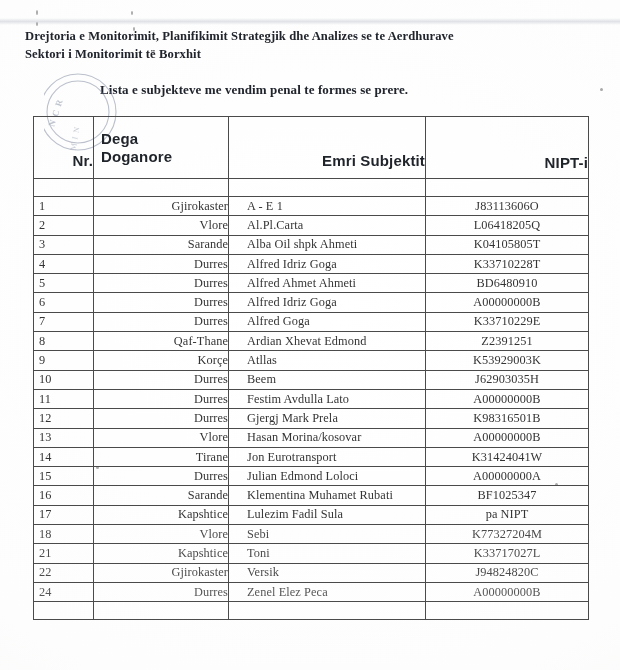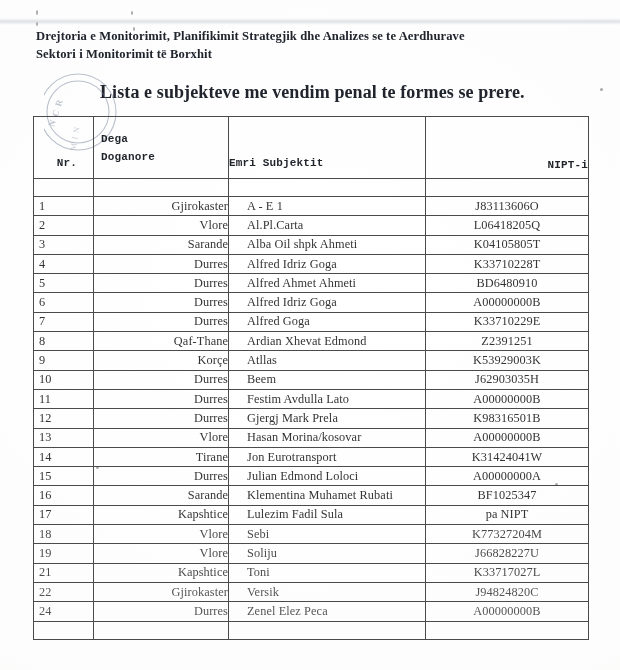--- a/index.html
+++ b/index.html
@@ -33,35 +33,35 @@
   }
   .speck {
     position: absolute;
     background: #a9a9a9;
     border-radius: 50%;
   }
 
   
   .head {
     position: absolute;
-    left: 36px;
+    left: 25px;
     top: 28px;
     width: 540px;
     font-weight: bold;
     font-size: 12.6px;
     line-height: 17.5px;
     letter-spacing: .1px;
     color: #20242c;
   }
   .subhead {
     position: absolute;
     left: 100px;
     top: 82px;
     font-weight: bold;
-    font-size: 18px;
+    font-size: 13px;
     letter-spacing: .1px;
     color: #20242c;
   }
 
   
   .stamp {
     position: absolute;
     left: 44px;
     top: 72px;
     width: 74px;
@@ -93,30 +93,30 @@
     border: 1px solid #4a4a4a;
     padding: 0;
     vertical-align: middle;
     font-weight: normal;
   }
   
   table { border: 1.6px solid #3a3a3a; }
 
   th.hcell {
     height: 52px;
-    font-family: Liberation Mono, monospace;
+    font-family: Liberation Sans, sans-serif;
     font-weight: bold;
-    font-size: 11px;
+    font-size: 15px;
     color: #1f232a;
     letter-spacing: .15px;
   }
   th.hcell .lbl { display: block; }
-  th.h-nr   { text-align: center;   padding-left: 7px; vertical-align: bottom; padding-bottom: 9px; }
+  th.h-nr   { text-align: right;   padding-left: 7px; vertical-align: bottom; padding-bottom: 9px; }
   th.h-dega { text-align: left;   padding-left: 7px; vertical-align: middle; line-height: 18px; }
-  th.h-emri { text-align: left; vertical-align: bottom; padding-bottom: 9px; }
+  th.h-emri { text-align: right; vertical-align: bottom; padding-bottom: 9px; }
   th.h-nipt { text-align: right; vertical-align: bottom; padding-bottom: 7px; }
 
   tr.spacer td { height: 17px; }
 
   tbody.body-rows td {
     height: 18.3px;
     font-size: 12.3px;
     color: #343434;
     letter-spacing: .1px;
   }
@@ -301,26 +301,20 @@
             <td class="emri">Lulezim Fadil Sula</td>
             <td class="nipt">pa NIPT</td>
           </tr>
           <tr>
             <td class="nr">18</td>
             <td class="dega">Vlore</td>
             <td class="emri">Sebi</td>
             <td class="nipt">K77327204M</td>
           </tr>
           <tr>
-            <td class="nr">19</td>
-            <td class="dega">Vlore</td>
-            <td class="emri">Soliju</td>
-            <td class="nipt">J66828227U</td>
-          </tr>
-          <tr>
             <td class="nr">21</td>
             <td class="dega">Kapshtice</td>
             <td class="emri">Toni</td>
             <td class="nipt">K33717027L</td>
           </tr>
           <tr>
             <td class="nr">22</td>
             <td class="dega">Gjirokaster</td>
             <td class="emri">Versik</td>
             <td class="nipt">J94824820C</td>

